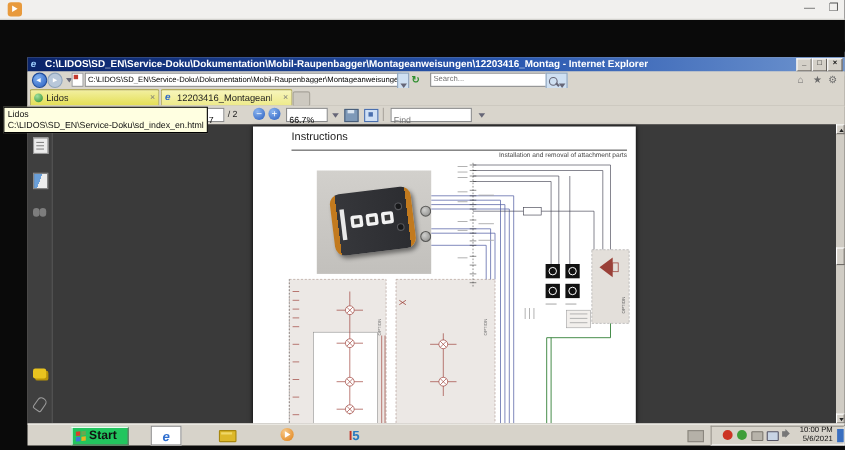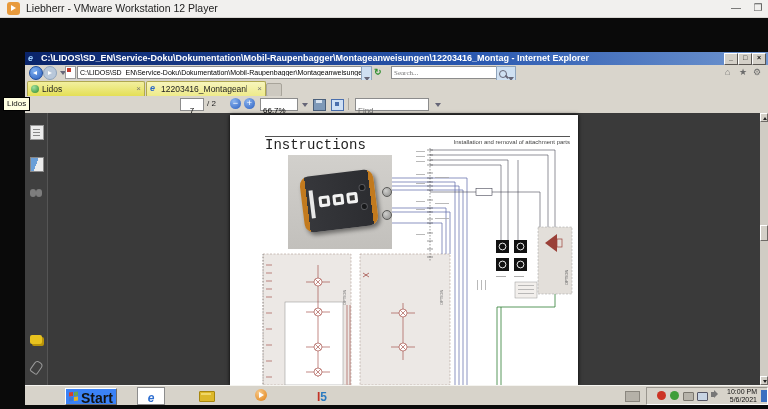--- a/index.html
+++ b/index.html
@@ -78,35 +78,35 @@
   .ico-comment{width:12px;height:9px;background:#e8c31f;border-radius:2px;box-shadow:2px 2px 0 #b8930a;}
   .ico-clip{width:7px;height:11px;border:1.5px solid #9a9a9a;border-radius:4px 4px 2px 2px;transform:rotate(35deg);background:transparent;}
   .pdf-page{left:205px;top:2px;width:348px;height:270px;background:#fff;box-shadow:0 0 4px #000;}
   
   .sbar{right:0;top:0;width:8px;height:272px;background:#d0ccc4;}
   .sbtn{left:0;width:8px;height:9px;background:#d4d0c8;border:1px solid;border-color:#fff #6e6a66 #6e6a66 #fff;box-sizing:border-box;}
   .tri-up{position:absolute;left:1.5px;top:2.5px;border-left:2.5px solid transparent;border-right:2.5px solid transparent;border-bottom:3px solid #222;}
   .tri-dn{position:absolute;left:1.5px;top:3px;border-left:2.5px solid transparent;border-right:2.5px solid transparent;border-top:3px solid #222;}
   .sthumb{left:0;top:112px;width:8px;height:16px;background:#d4d0c8;border:1px solid;border-color:#fff #6e6a66 #6e6a66 #fff;box-sizing:border-box;}
   
-  .doc-head{left:35px;top:22px;font-size:14px;color:#222;font-family:Liberation Mono, monospace;}
+  .doc-head{left:35px;top:4px;font-size:10px;color:#222;}
   .doc-rule{left:35px;top:21px;width:305px;height:1px;background:#555;}
   .doc-sub{right:8px;top:24px;font-size:6px;color:#444;}
   .photo{left:58px;top:40px;width:104px;height:94px;background:linear-gradient(#d2d0cc,#c2c0bc);overflow:hidden;}
   .device{left:14px;top:18px;width:74px;height:56px;background:linear-gradient(to right,#c27a1e 0,#c27a1e 7%,#36373b 7%,#2c2d31 93%,#c27a1e 93%);border-radius:9px;transform:rotate(-7deg);box-shadow:2px 3px 4px rgba(0,0,0,.45);}
   .dev-label{position:absolute;left:8px;top:14px;width:4px;height:28px;background:#e8e8e8;}
   .dev-btn{position:absolute;top:21px;width:11px;height:11px;background:#f2f2f2;border-radius:2px;}
   .dev-btn:after{content:"";position:absolute;left:3px;top:3px;width:5px;height:5px;background:#3a3a3a;}
   .dev-dot{position:absolute;width:5px;height:5px;border-radius:50%;background:#17181a;border:1px solid #55565a;}
   .conn{position:absolute;width:8px;height:8px;border-radius:50%;background:radial-gradient(circle at 35% 35%,#cfcfcd,#8a8a88);border:1px solid #5a5a58;}
   
   .tooltip{left:3px;top:97px;background:#ffffe1;border:1px solid #000;font-size:8px;color:#111;padding:1px 3px;white-space:nowrap;z-index:60;line-height:10px;}
   
   .taskbar{left:25px;top:385px;width:743px;height:19px;background:#d7d3ca;border-top:1px solid #f5f4f0;z-index:40;}
-  .startbtn{left:40px;top:2px;width:50px;height:15px;background:#3b82f6;border:1px solid;border-color:#fff #6e6a66 #6e6a66 #fff;font-size:14px;font-weight:bold;color:#111;}
+  .startbtn{left:40px;top:2px;width:50px;height:15px;background:#22c55e;border:1px solid;border-color:#fff #6e6a66 #6e6a66 #fff;font-size:11px;font-weight:bold;color:#111;}
   .startlogo{position:absolute;left:3px;top:3px;width:9px;height:9px;transform:skewY(-6deg);}
   .startlogo i{position:absolute;width:4px;height:4px;}
   .qlbtn{top:1px;width:26px;height:16px;text-align:center;}
   .qlbtn.active{background:#fff;border:1px solid #8c8c8c;}
   .ql-e{font-size:12px;font-weight:bold;font-style:italic;color:#2f6fd0;line-height:15px;}
   .ql-folder{position:absolute;left:6px;top:4px;width:14px;height:9px;background:#ddb82a;border-radius:1px;border:1px solid #a8870e;}
   .ql-folder:after{content:"";position:absolute;left:1px;top:1px;width:10px;height:2px;background:#f0d868;}
   .wmp{position:absolute;left:7px;top:2px;width:12px;height:12px;border-radius:50%;background:radial-gradient(circle at 35% 30%,#f7c98a,#e07f12);}
   .wmp:after{content:"";position:absolute;left:4px;top:3px;border-left:5px solid #fff;border-top:3px solid transparent;border-bottom:3px solid transparent;}
   .five{font-size:12px;font-weight:bold;color:#2a7ac0;line-height:15px;}
@@ -118,21 +118,20 @@
   .clock{position:absolute;right:10px;top:0px;font-size:7px;line-height:8px;text-align:right;color:#111;}
   .blueedge{position:absolute;right:0;top:2px;width:6px;height:12px;background:#3a6fc0;}
   .spk{position:absolute;top:4px;width:4px;height:5px;background:#777;}
   .spk:after{content:"";position:absolute;left:3px;top:-2px;border-left:4px solid #777;border-top:4.5px solid transparent;border-bottom:4.5px solid transparent;}
 </style>
 </head>
 <body>
 
 <div class="abs vm-titlebar">
   <div class="abs vm-icon"></div>
-  <div class="abs vm-title">Liebherr - VMware Workstation 12 Player</div>
   <div class="abs winbtn" style="left:728px;top:2px;">—</div>
   <div class="abs winbtn" style="left:750px;top:2px;">❐</div>
 </div>
 <div class="abs vm-toolbar">
   <div class="abs player-btn"><span>Player</span><span class="caret"></span></div>
   <div class="abs tb-sep"></div>
   <div class="abs pause-bars">
       <i></i>
       <i></i>
     </div>
@@ -163,21 +162,21 @@
           <i></i>
         </div>
       <span class="caret abs" style="left:32px;top:6px;"></span>
       <div class="abs pdf-ico" style="left:40px;"></div>
       <div class="abs addr-field" style="left:52px;width:282px;">
         <input class="flat" value="C:\LIDOS\SD_EN\Service-Doku\Dokumentation\Mobil-Raupenbagger\Montageanweisungen\12203416_Montageanleitung_SWA-mit-Bedieneinheit_201" style="">
       </div>
       <div class="abs dropbox" style="left:336px;"><span class="caret" style="margin:5px 0 0 0;"></span></div>
       <div class="abs refresh" style="left:349px;">↻</div>
       <div class="abs addr-field" style="left:366px;width:104px;">
-        <input class="flat" style="color: rgb(138, 138, 138); font-family: Liberation Serif, serif;" placeholder="Search...">
+        <input class="flat" style="color: rgb(138, 138, 138);" placeholder="Search...">
       </div>
       <div class="abs dropbox" style="left:471px;width:18px;">
         <span class="mag abs" style="left:2px;"></span>
         <span class="caret" style="margin:5px 0 0 9px;"></span>
       </div>
       <div class="abs cmdico" style="left:700px;">⌂</div>
       <div class="abs cmdico" style="left:714px;">★</div>
       <div class="abs cmdico" style="left:728px;">⚙</div>
     </div>
 
@@ -361,20 +360,21 @@
         <div class="abs sbtn" style="top:263px;">
             <span class="tri-dn"></span>
           </div>
       </div>
     </div>
   </div>
 </div>
 
 <div class="abs tooltip">
   <div>Lidos</div>
+  <div>C:\LIDOS\SD_EN\Service-Doku\sd_index_en.html</div>
 </div>
 
 <div class="abs taskbar">
   <div class="abs startbtn">
     <span class="startlogo">
       <i style="left:0;top:0;background:#d8402a;"></i>
         <i style="left:5px;top:0;background:#6aa84f;"></i>
       <i style="left:0;top:5px;background:#3c78d8;"></i>
         <i style="left:5px;top:5px;background:#e8b420;"></i>
     </span>

